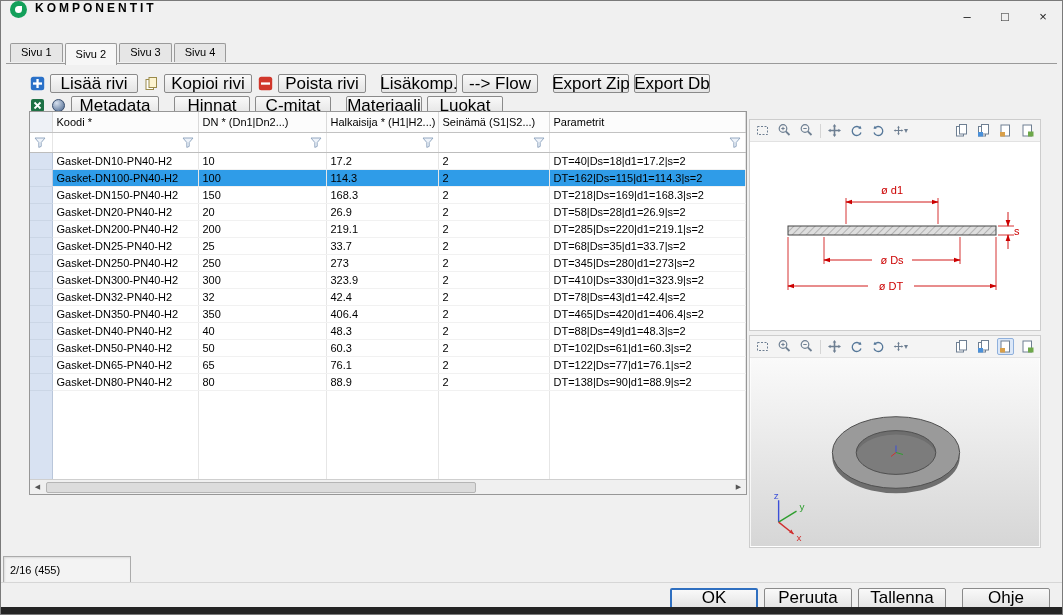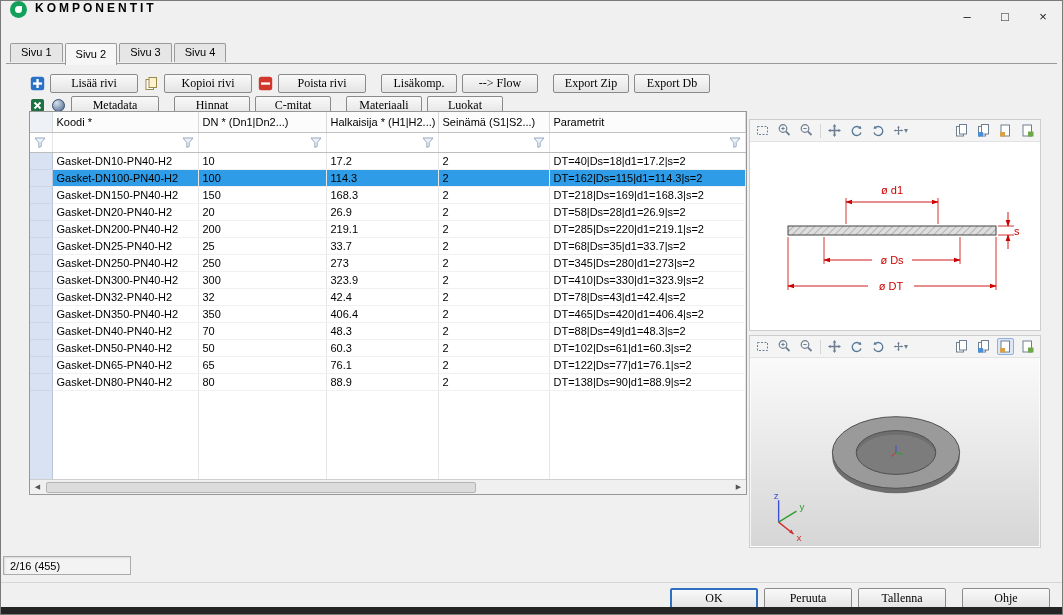--- a/index.html
+++ b/index.html
@@ -19,21 +19,21 @@
   .tabstrip{position:absolute;top:41px;left:5px;right:5px;height:22px;border-bottom:1px solid #9a9a9a;display:flex;align-items:center;padding-left:4px}
   .tab{height:19px;padding:2px 10px 0;border:1px solid #9a9a9a;border-bottom:none;background:#e6e6e6;margin-right:2px;border-radius:2px 2px 0 0}
   .tab.active{background:#f6f6f6;font-weight:normal;height:22px;padding-top:4px;position:relative;top:1px}
 
   
   .tbrow{position:absolute;left:28px;display:flex;align-items:center;gap:5px}
   .tbrow1{top:73px}.tbrow2{top:95px}
   .ticon{width:16px;height:16px;display:inline-flex;align-items:center;justify-content:center}
   .btn{height:19px;border:1px solid #8a8a8a;background:linear-gradient(#f9f9f9,#e4e4e4);
        display:inline-flex;align-items:center;justify-content:center;padding:0 5px;border-radius:2px;
-       font-family:Liberation Serif, serif;font-size:12px;white-space:nowrap}
+       font-family:Liberation Sans, sans-serif;font-size:17px;white-space:nowrap}
   .w88{width:88px}.w76{width:76px}.w196{width:198px}
   .gapL{margin-left:10px}
 
   
   .grid{position:absolute;left:28px;top:110px;width:718px;height:384px;border:1px solid #979797;background:#fff}
   table{border-collapse:collapse;table-layout:fixed;width:715px}
   th{height:20px;font-weight:normal;text-align:left;padding:0 4px;background:#fcfcfc;
      border-right:1px solid #dadada;border-bottom:1px solid #c2c2c2;overflow:hidden;white-space:nowrap}
   th.stubh{background:#eef1f6}
   td{height:17px;padding:0 4px;border-right:1px solid #e6e6e6;border-bottom:1px solid #f1f1f1;
@@ -56,21 +56,21 @@
   .p3d{left:748px;top:334px;width:292px;height:213px}
   .viewtb{height:22px;display:flex;align-items:center;gap:5px;padding:0 4px;background:#f4f4f4;border-bottom:1px solid #e2e2e2}
   .vicon{width:17px;height:17px;display:inline-flex;align-items:center;justify-content:center;border-radius:2px}
   .vicon.hl{background:#dce8f8;border:1px solid #8fb0dc}
   .vsep{width:1px;height:14px;background:#d5d5d5}
   .vspacer{margin-left:auto}
   .caret{font-size:8px;color:#6e7f92}
   .viewbody{width:100%;height:188px;display:block}
 
   
-  .statusbar{position:absolute;left:2px;top:555px;height:19px;display:flex}
+  .statusbar{position:absolute;left:2px;top:555px;height:27px;display:flex}
   .statuscell{width:128px;border:1px solid #ababab;box-shadow:inset 1px 1px 2px rgba(0,0,0,.10);
               display:flex;align-items:center;padding-left:6px;background:#f3f3f3}
   .footersep{position:absolute;left:0;right:0;top:581px;height:1px;background:#d6d6d6}
   .footer{position:absolute;left:0;right:0;top:585px;height:24px;display:flex;justify-content:flex-end;align-items:center;gap:6px;padding-right:12px}
   .fbtn{width:88px;height:21px}
   .fbtn.default{border:2px solid #2f6fc0;padding:0 3px}
   .bottomstrip{position:absolute;bottom:0;left:0;right:0;height:7px;background:#242424}
 </style>
 </head>
 <body>
@@ -273,21 +273,21 @@
           <td class="stub"></td>
           <td>Gasket-DN350-PN40-H2</td>
           <td>350</td>
           <td>406.4</td>
           <td>2</td>
           <td>DT=465|Ds=420|d1=406.4|s=2</td>
         </tr>
         <tr>
           <td class="stub"></td>
           <td>Gasket-DN40-PN40-H2</td>
-          <td>70</td>
+          <td>40</td>
           <td>48.3</td>
           <td>2</td>
           <td>DT=88|Ds=49|d1=48.3|s=2</td>
         </tr>
         <tr>
           <td class="stub"></td>
           <td>Gasket-DN50-PN40-H2</td>
           <td>50</td>
           <td>60.3</td>
           <td>2</td>

